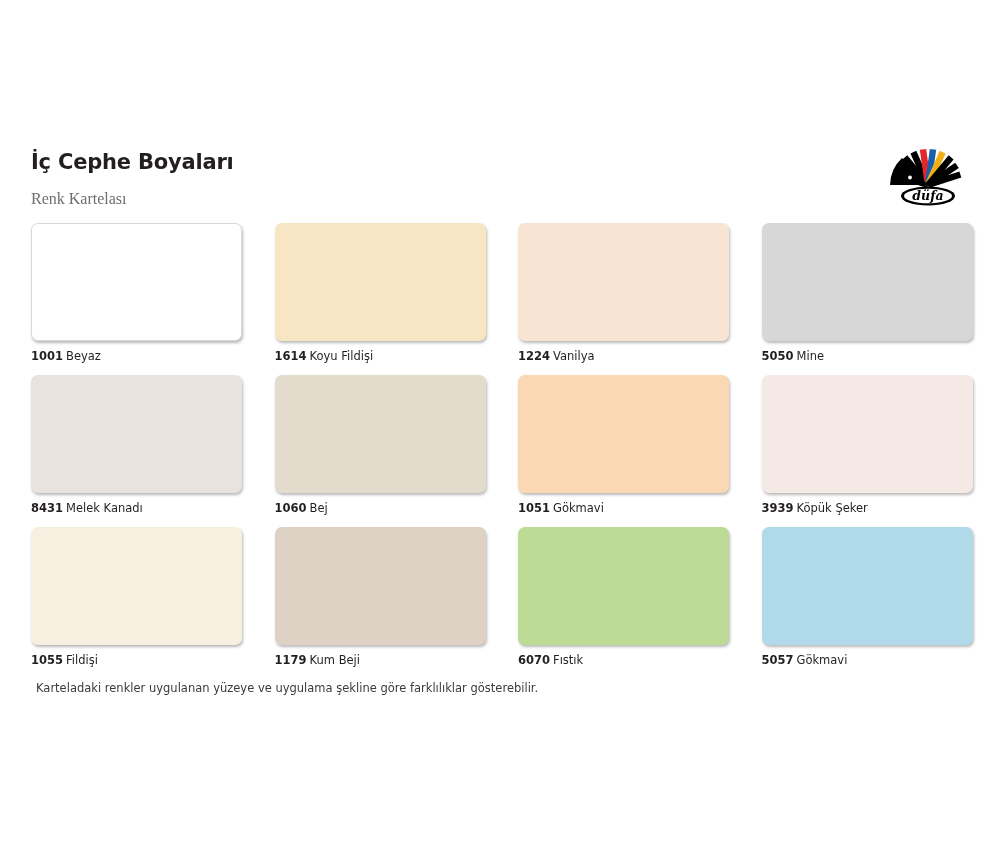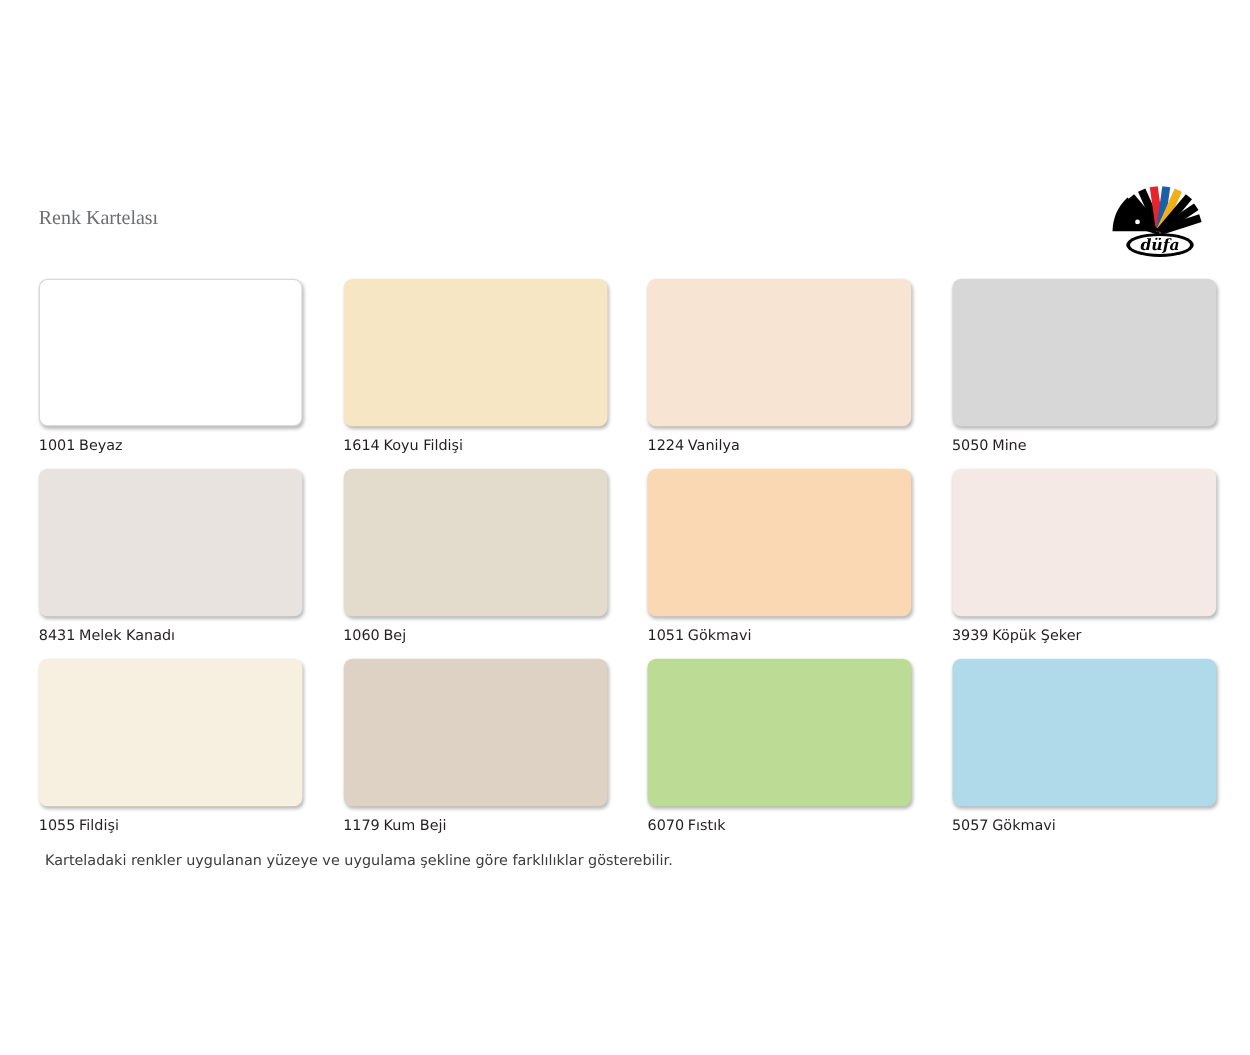--- a/index.html
+++ b/index.html
@@ -98,21 +98,21 @@
     box-sizing: border-box;
   }
   .caption {
     margin-top: 8px;
     font-size: 11.5px;
     line-height: 14px;
     color: #231f20;
     white-space: nowrap;
   }
   .caption .code {
-    font-weight: normal;
+    font-weight: bold;
   }
   .caption .cname {
     font-weight: normal;
     margin-left: 3px;
     margin-top: 19px;
   }
 
   
   .footer {
     position: absolute;
@@ -124,20 +124,21 @@
     white-space: nowrap;
   }
 </style>
 </head>
 <body>
 
 <div class="page">
 
   <div class="header">
     <div class="title-block">
+      <div class="title-main">İç Cephe Boyaları</div>
       <div class="title-sub">Renk Kartelası</div>
     </div>
 
     <div class="logo">
       <svg width="82" height="62" viewBox="0 0 82 62" xmlns="http://www.w3.org/2000/svg">
         <g>
 
           <g transform="translate(41,40)">
             <g transform="rotate(-72)">
                 <rect x="-3.2" y="-34" width="6.4" height="34" fill="#000000"></rect>

